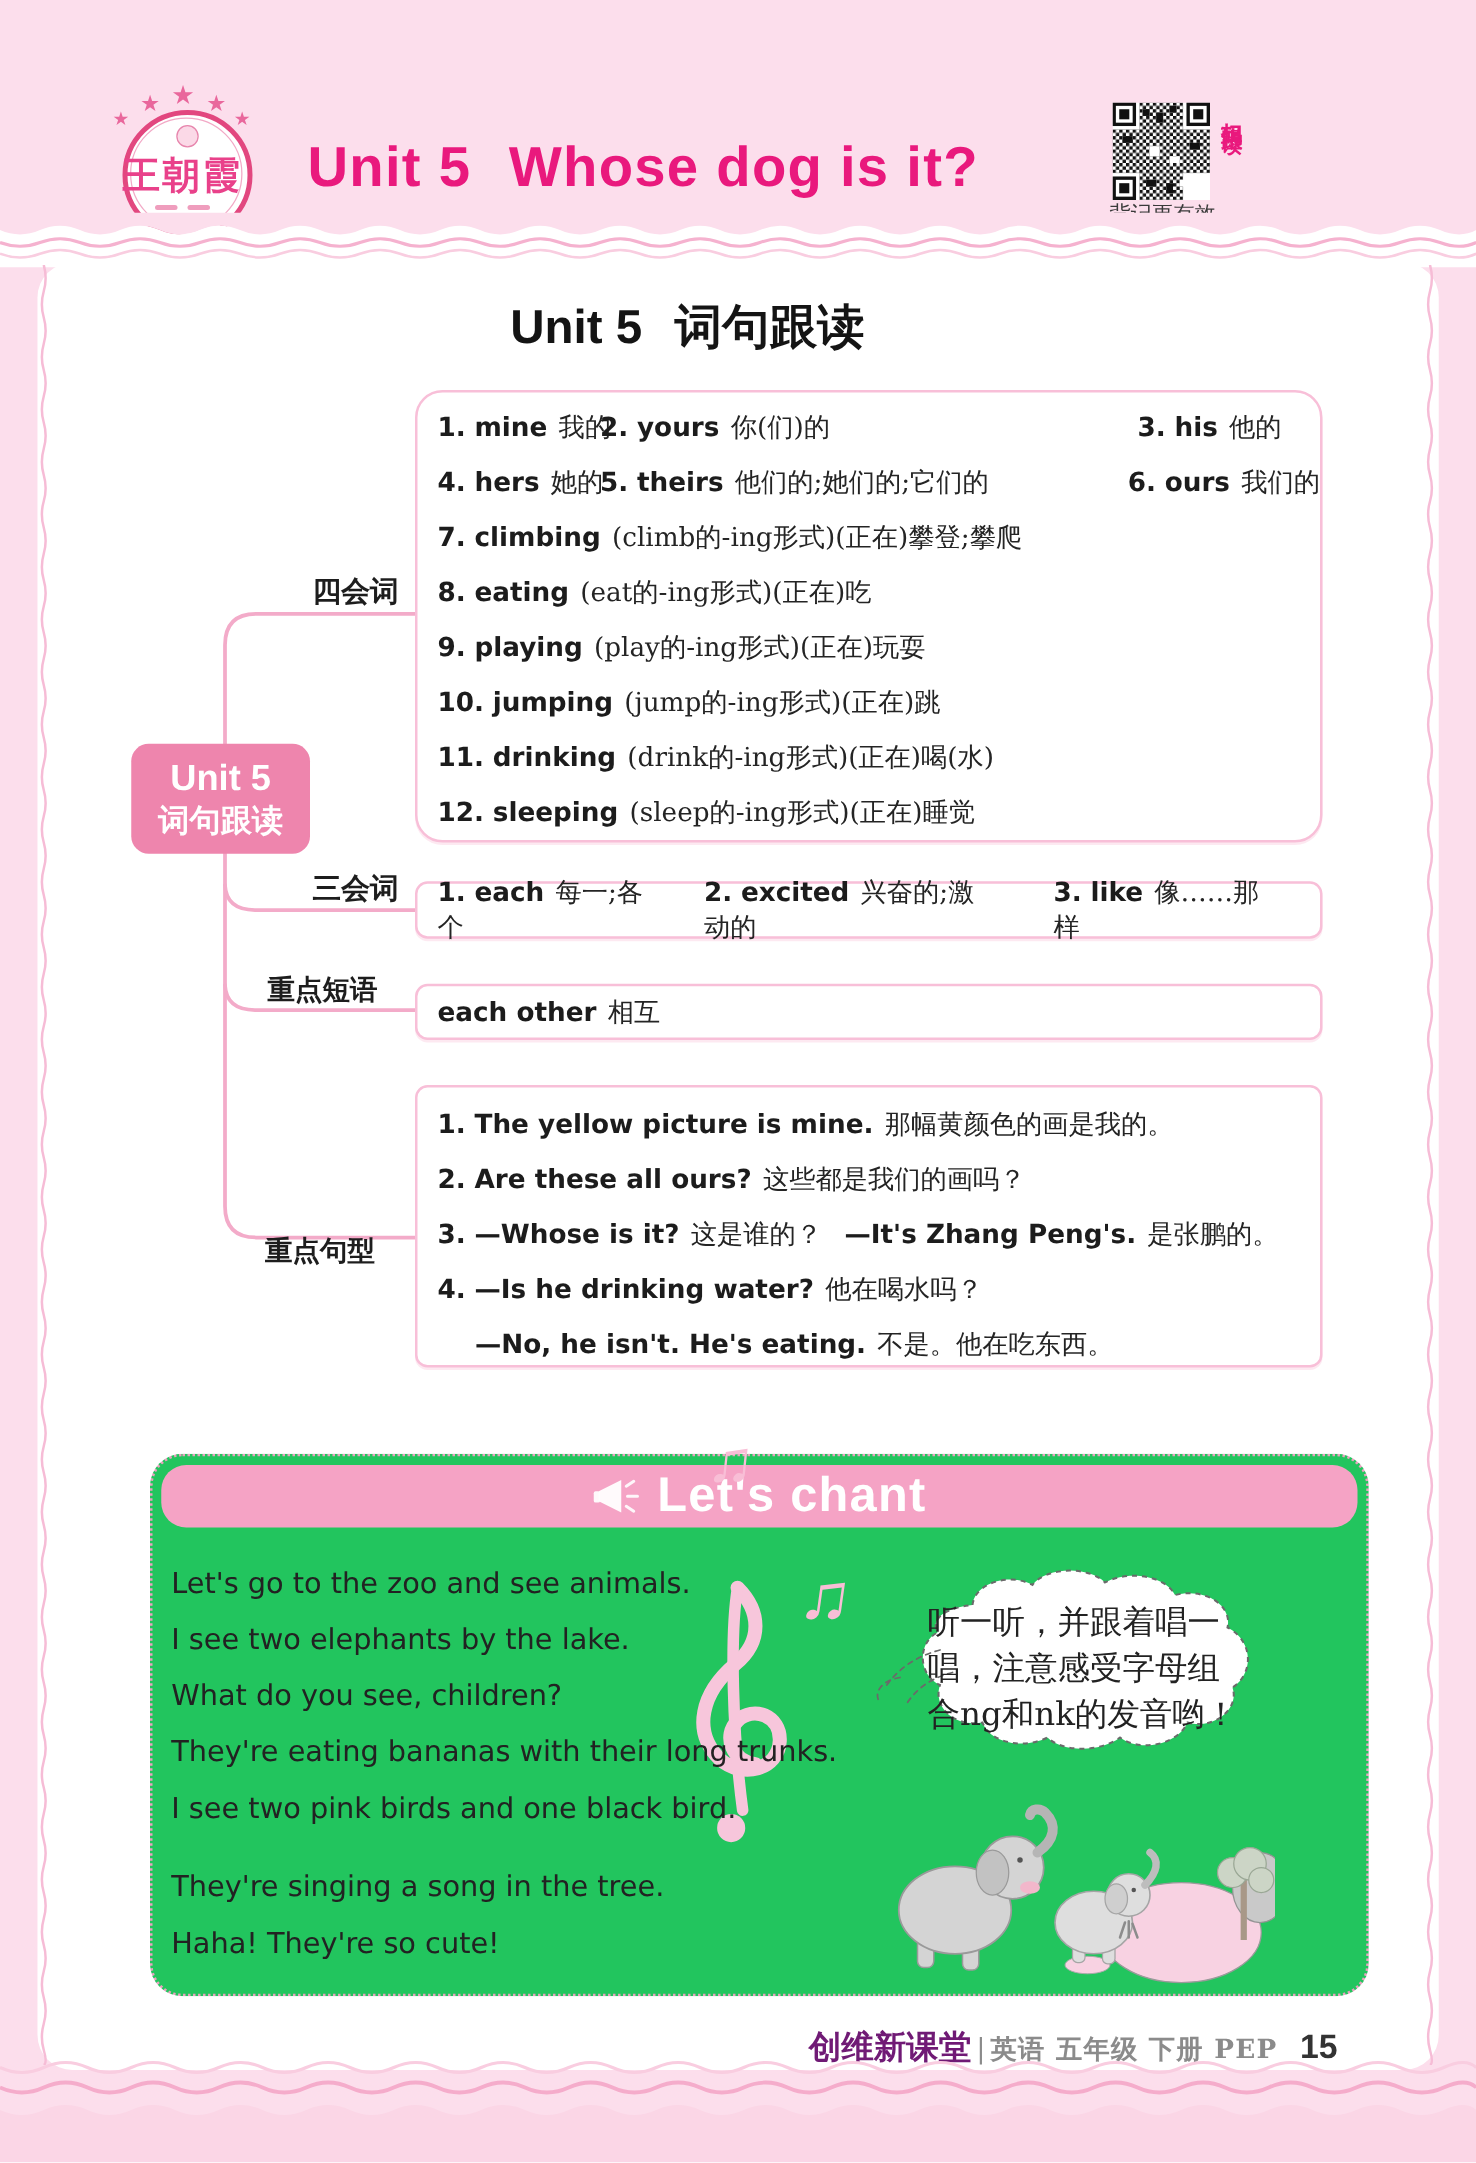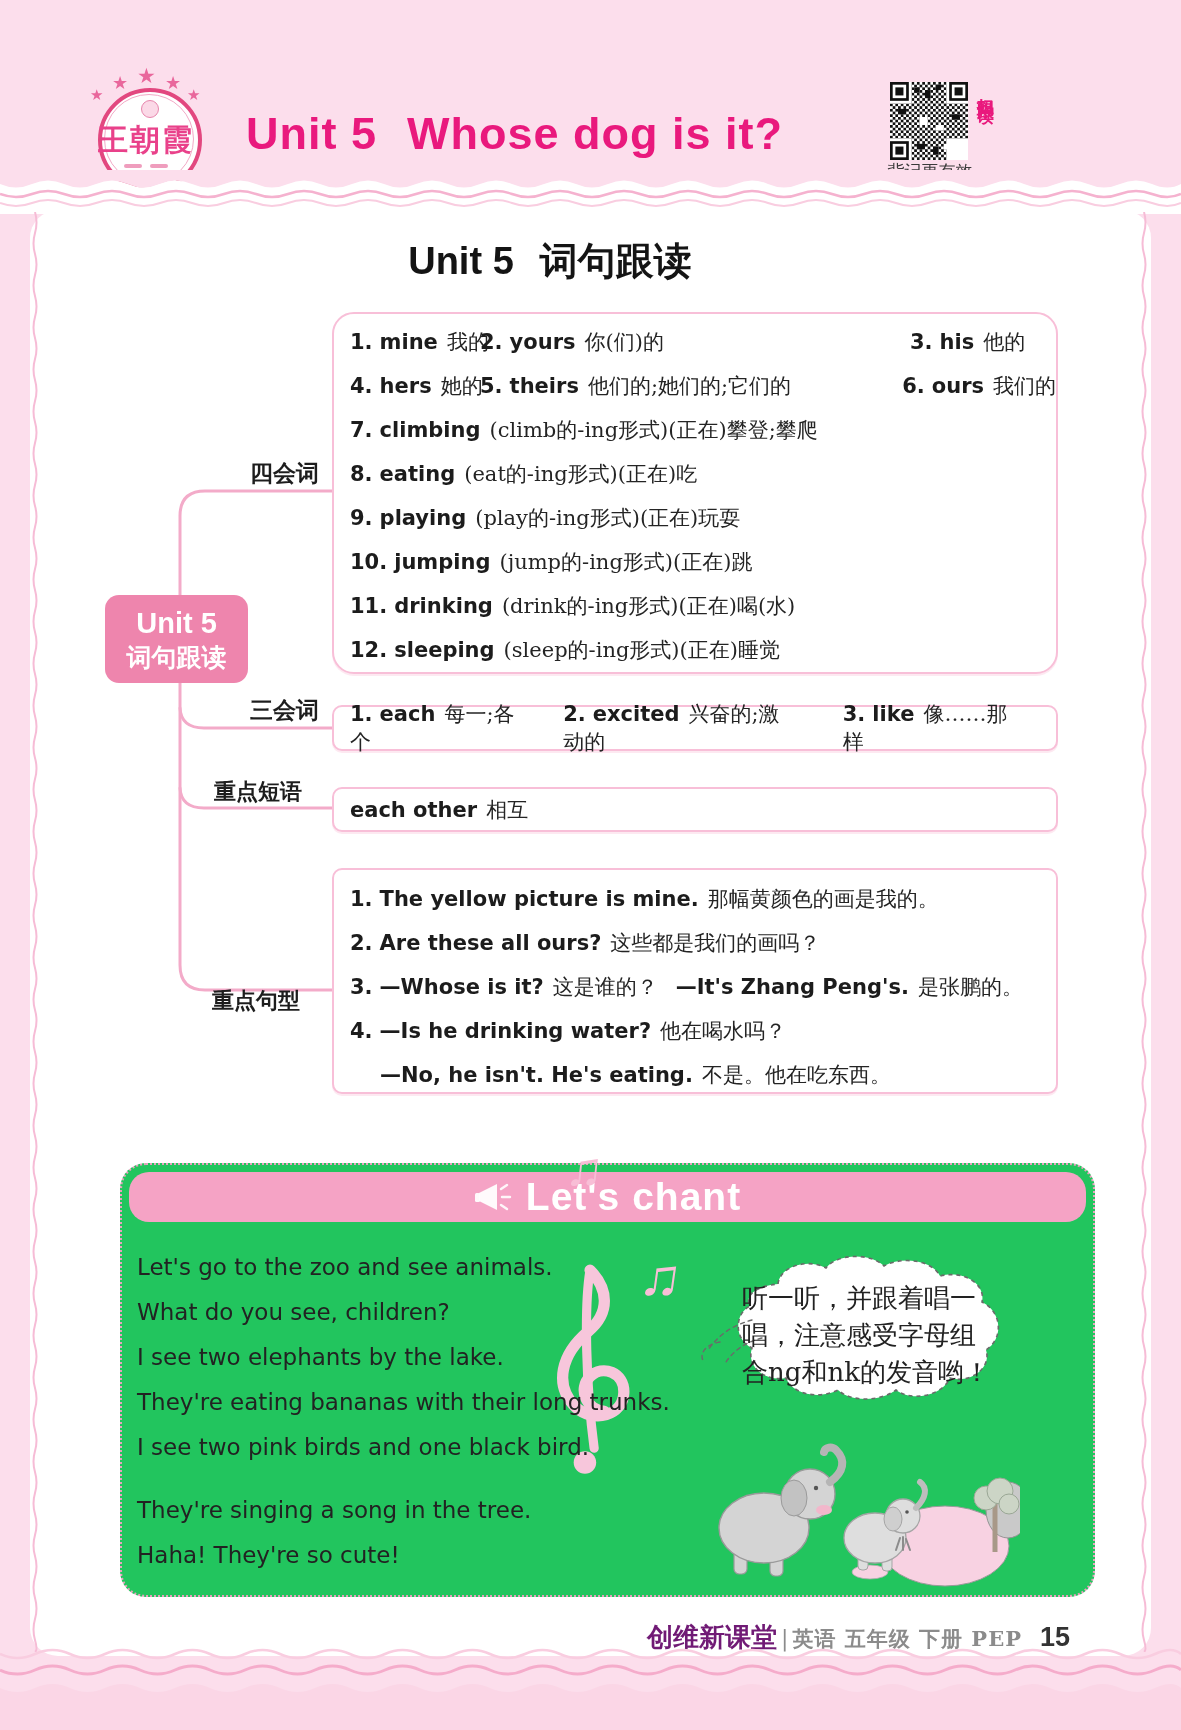--- a/index.html
+++ b/index.html
@@ -219,22 +219,22 @@
     <div id="chant-band">
       <svg width="38" height="32" viewBox="0 0 38 32">
         <polygon points="5,12 23,3 23,29 5,20" fill="#ffffff" opacity="0.95"></polygon>
         <rect x="1" y="12" width="5" height="9" rx="1.5" fill="#ffffff" opacity="0.95"></rect>
         <path d="M27 8 L33 4 M28 16 L36 16 M27 24 L33 28" stroke="#ffffff" stroke-width="2.4" stroke-linecap="round" opacity="0.9"></path>
       </svg>
       <span class="t">Let's chant</span>
     </div>
     <div id="lyrics">
       <div class="chant-line">Let's go to the zoo and see animals.</div>
+      <div class="chant-line">I see two elephants by the lake.</div>
       <div class="chant-line">What do you see, children?</div>
-      <div class="chant-line">I see two elephants by the lake.</div>
       <div class="chant-line">They're eating bananas with their long trunks.</div>
       <div class="chant-line">I see two pink birds and one black bird.</div>
       <div class="chant-line gap">They're singing a song in the tree.</div>
       <div class="chant-line">Haha! They're so cute!</div>
     </div>
   </div>
 
   <span class="abs note" id="note1">♫</span>
   <span class="abs note" id="note2">♫</span>
   <svg class="abs" id="clef" width="180" height="225" viewBox="0 0 120 220">

